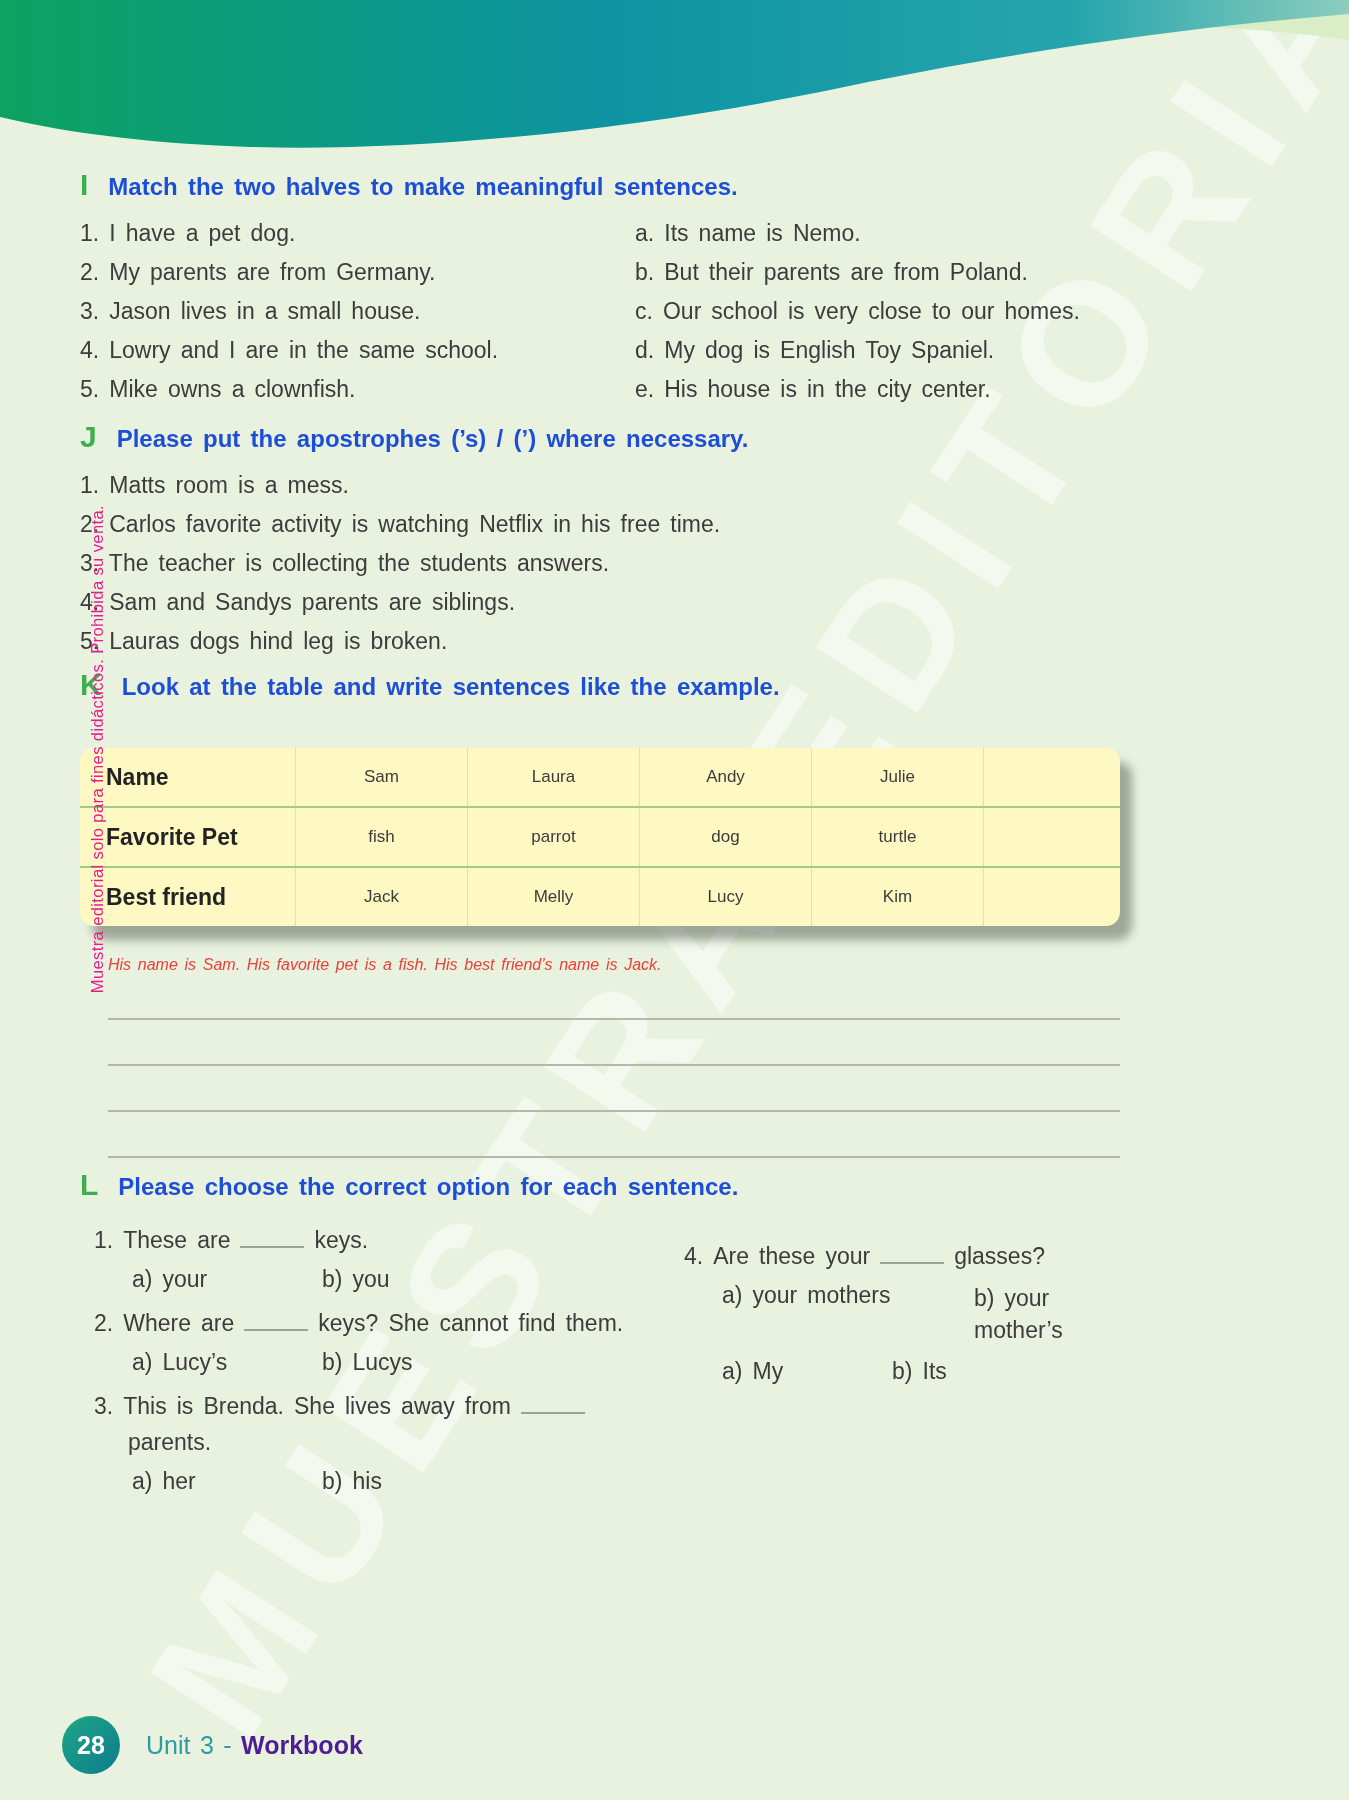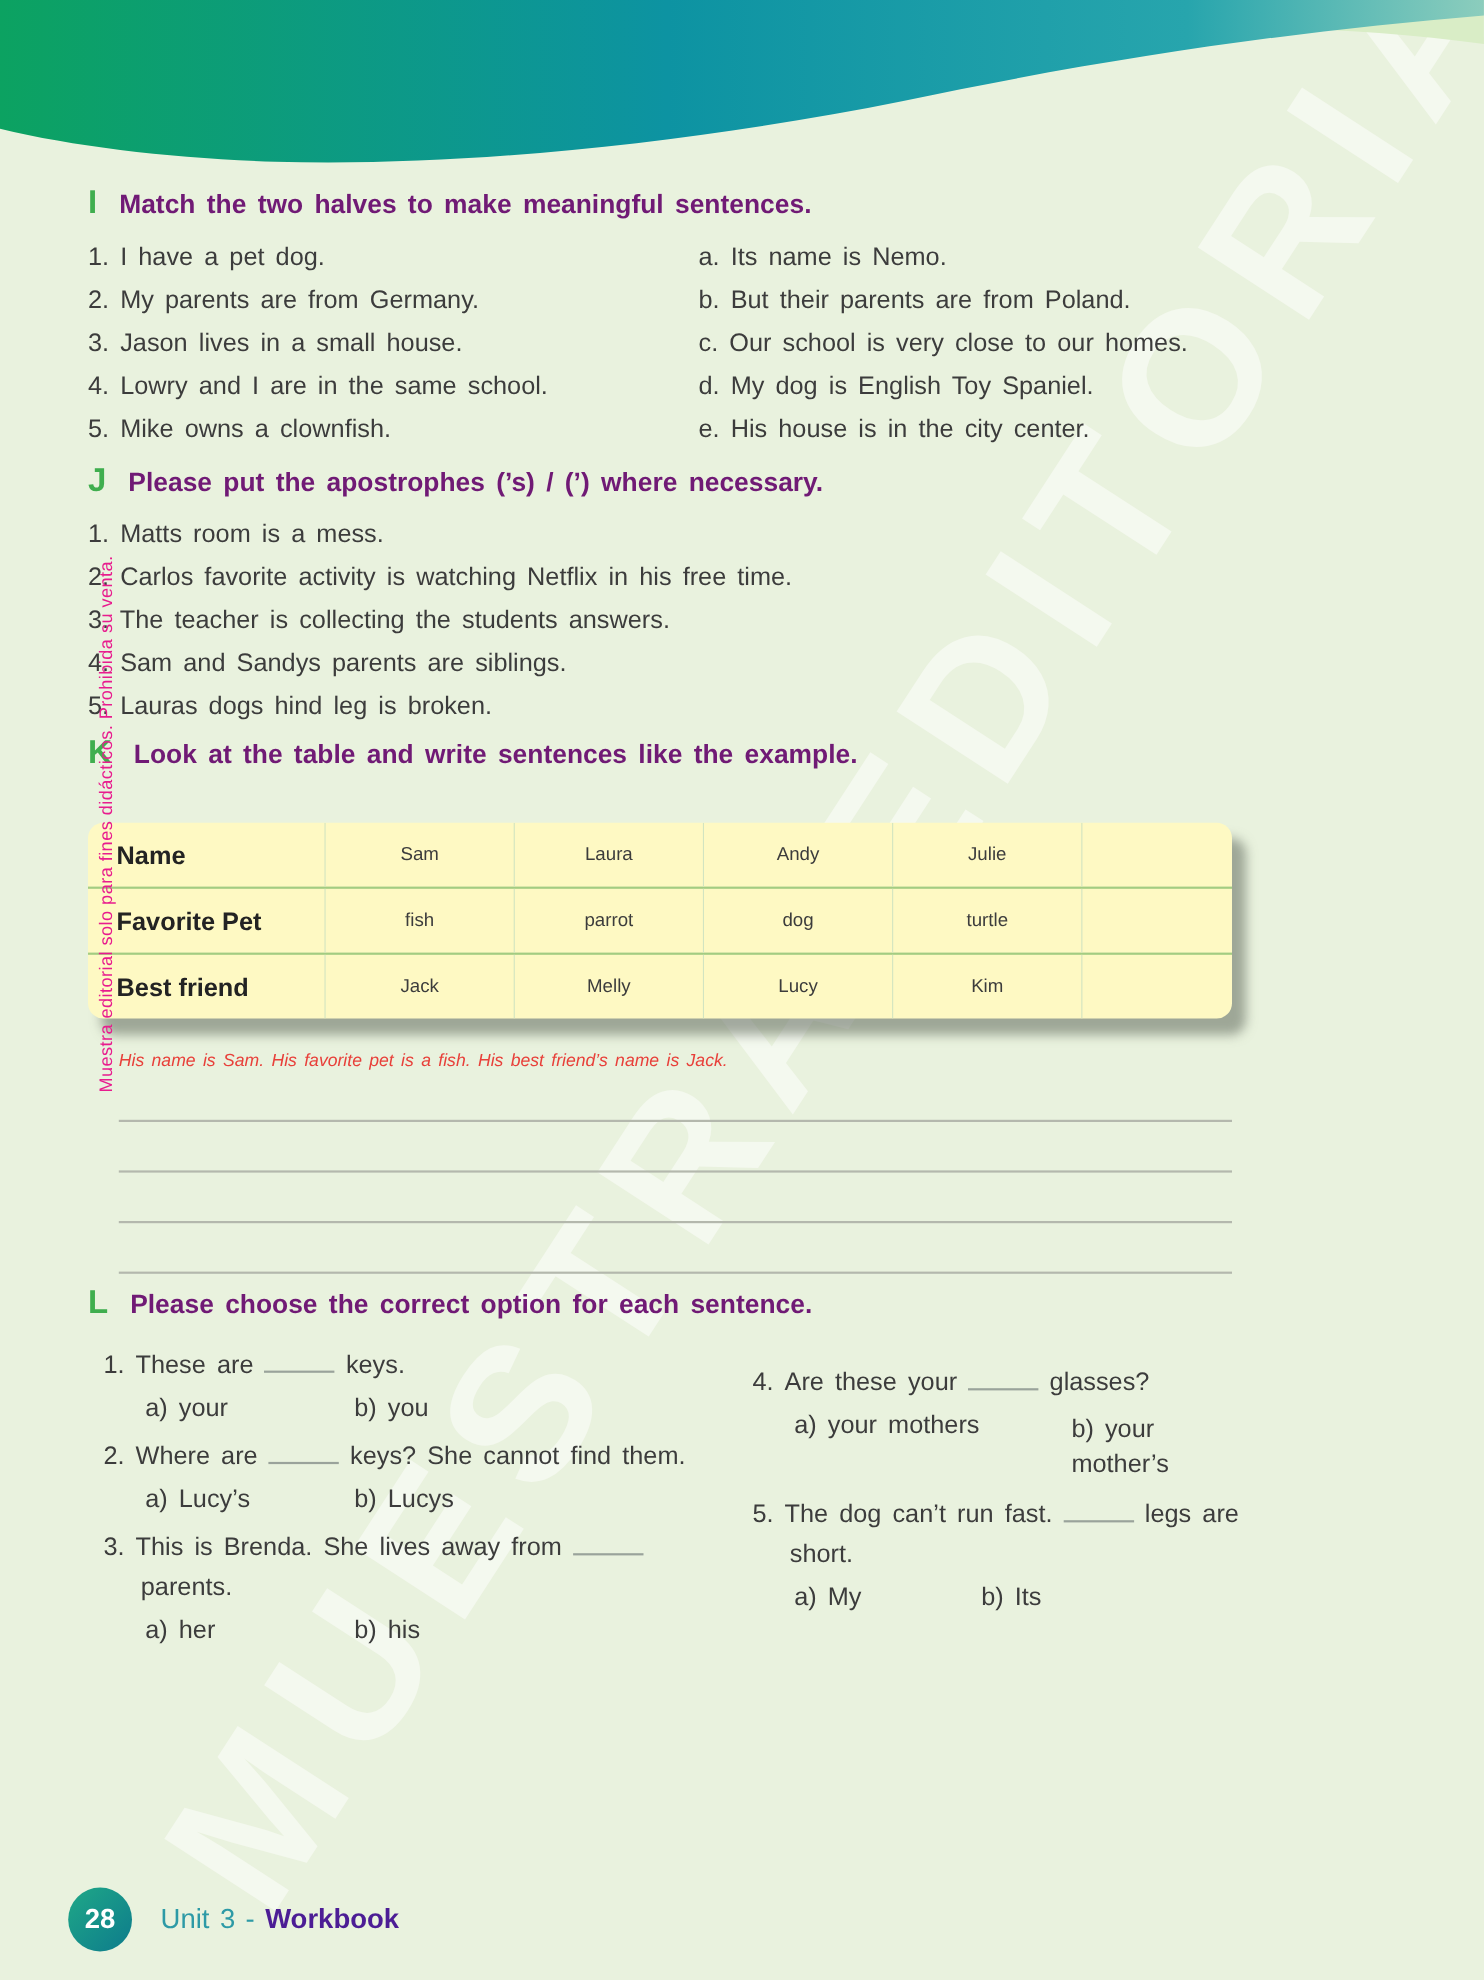--- a/index.html
+++ b/index.html
@@ -16,21 +16,21 @@
 
   
   .sec{position:absolute;left:80px;width:1075px;z-index:3;}
   #sec-i{top:168px;}
   #sec-j{top:420px;}
   #sec-k{top:668px;}
   #sec-l{top:1168px;}
 
   .sec-head{display:flex;align-items:baseline;gap:20px;}
   .sec-letter{font-size:30px;font-weight:bold;color:#3fae4e;}
-  .sec-title{font-size:24px;font-weight:bold;color:#701a75;word-spacing:0.15em;}
+  .sec-title{font-size:24px;font-weight:bold;color:#1d4ed8;word-spacing:0.15em;}
 
   .items{margin-top:12px;}
   .item{margin:0;font-size:23px;line-height:39px;word-spacing:0.16em;color:#3c3c3c;}
 
   .match{display:flex;margin-top:12px;}
   .match-left{width:555px;}
   .match-right{flex:1;}
 
   
   .pet-table{margin-top:46px;width:1040px;background:#fef9c3;border-radius:14px;
@@ -215,23 +215,20 @@
           <p class="q-line">
             <span class="q-num">4.</span><span>Are these your</span><span class="blank"></span><span>glasses?</span>
           </p>
           <div class="opts opts-q4">
             <span class="opt-a">a) your mothers</span>
             <span class="opt-b">b) your mother’s</span>
           </div>
         </div>
 
         <div class="q">
-          <p class="q-line">
-            <span class="q-num">5.</span><span>The dog can’t run fast.</span><span class="blank"></span><span>legs are short.</span>
-          </p>
           <div class="opts opts-q5">
             <span class="opt-a">a) My</span>
             <span class="opt-b">b) Its</span>
           </div>
         </div>
 
       </div>
     </div>
   </section>
 

